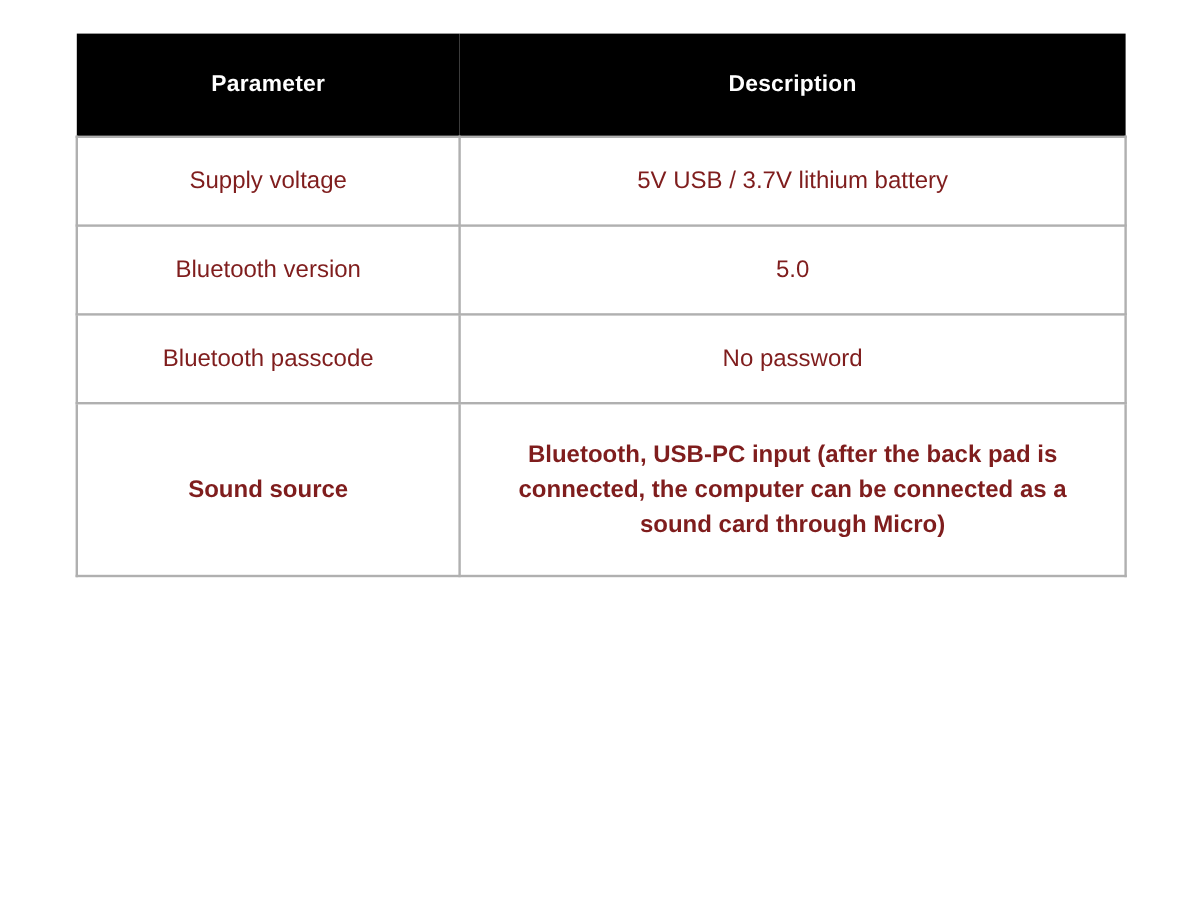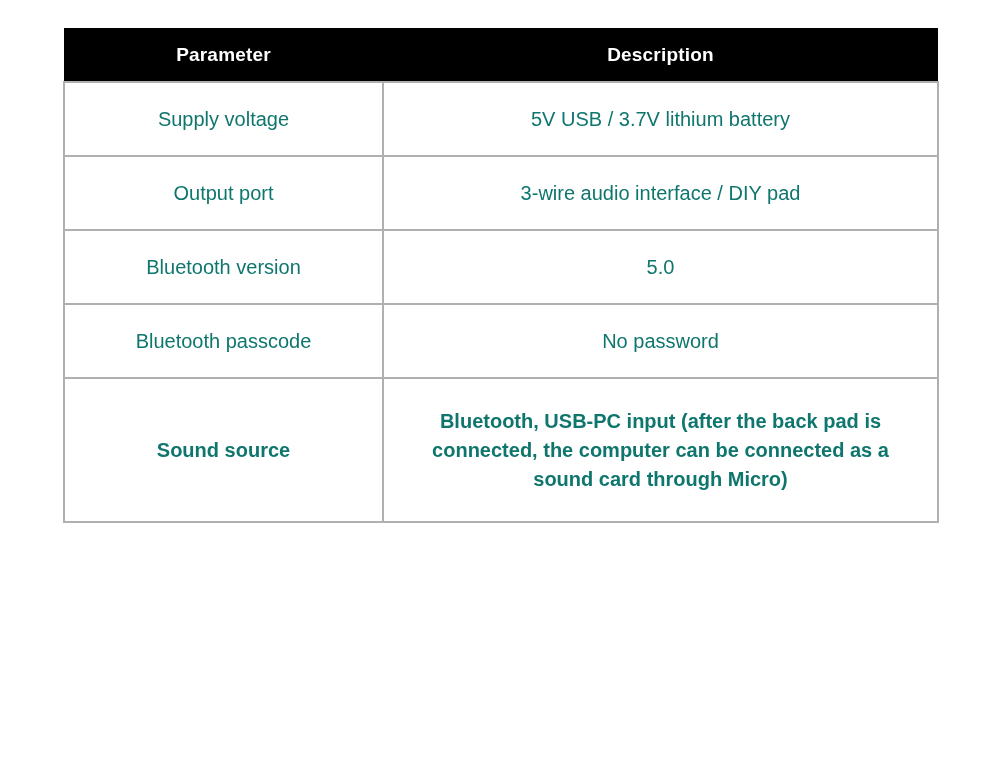--- a/index.html
+++ b/index.html
@@ -29,26 +29,26 @@
   col.col-desc  { width: 555px; }
   table.spec-table th {
     background: #000000;
     color: #ffffff;
     font-size: 19px;
     font-weight: bold;
     height: 53px;
     text-align: center;
     vertical-align: middle;
     border: none;
-    padding: 0;
+    padding: 16px;
     letter-spacing: 0.2px;
   }
   table.spec-table td {
     border: 2px solid #b0b0b0;
-    color: #0f766e;
+    color: #7f1d1d;
     font-size: 20px;
     text-align: center;
     vertical-align: middle;
     height: 68px;
     padding: 2px 30px;
     line-height: 1.45;
     background: #ffffff;
   }
   tr.row-tall td { height: 138px; font-weight: bold; }
   td.param-cell { font-size: 21px; }
@@ -67,24 +67,20 @@
         <th>Parameter</th>
         <th>Description</th>
       </tr>
     </thead>
     <tbody>
       <tr>
         <td class="param-cell">Supply voltage</td>
         <td>5V USB / 3.7V lithium battery</td>
       </tr>
       <tr>
-        <td class="param-cell">Output port</td>
-        <td>3-wire audio interface / DIY pad</td>
-      </tr>
-      <tr>
         <td class="param-cell">Bluetooth version</td>
         <td>5.0</td>
       </tr>
       <tr>
         <td class="param-cell">Bluetooth passcode</td>
         <td>No password</td>
       </tr>
       <tr class="row-tall">
         <td class="param-cell">Sound source</td>
         <td>Bluetooth, USB-PC input (after the back pad is connected, the computer can be connected as a sound card through Micro)</td>

